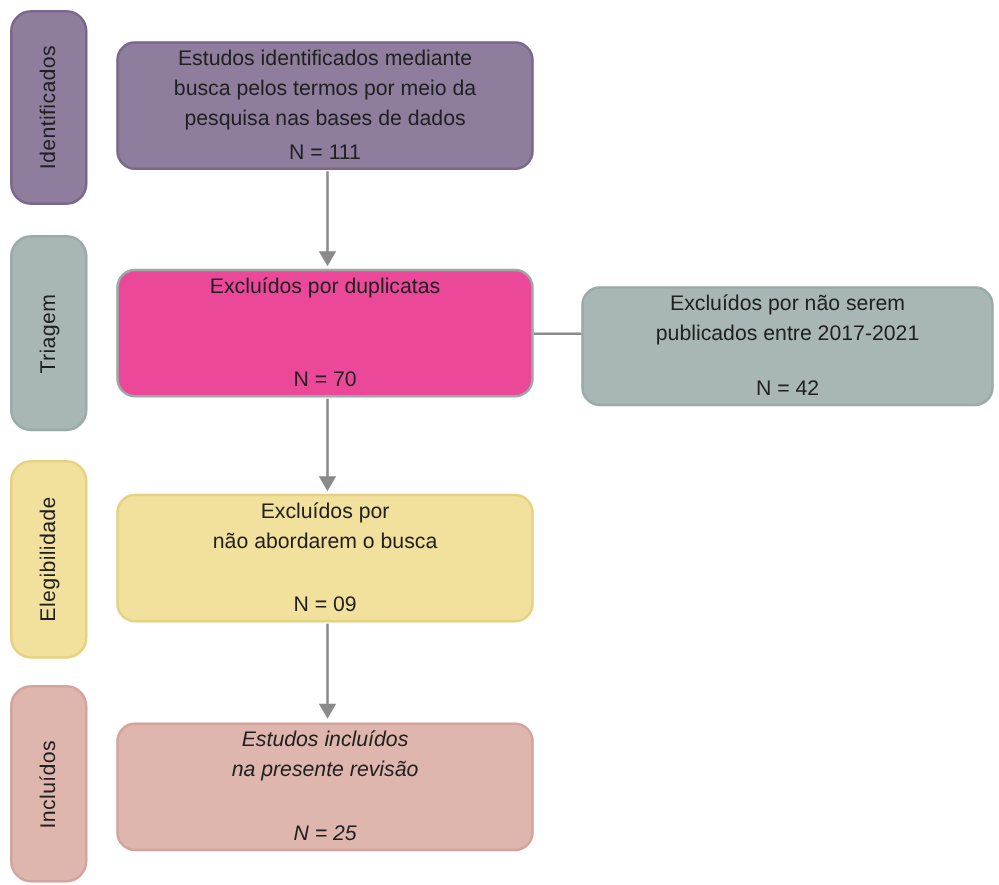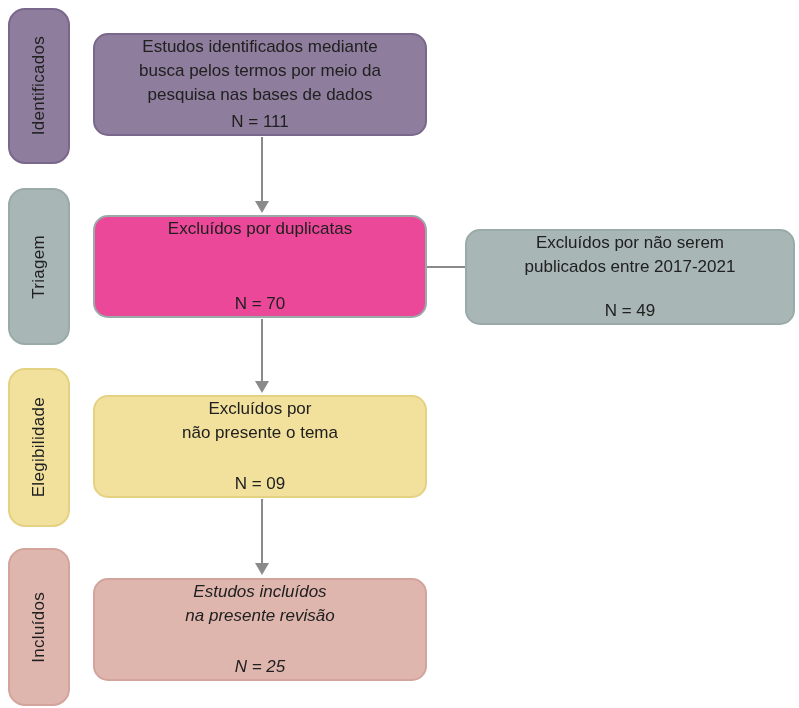--- a/index.html
+++ b/index.html
@@ -86,26 +86,26 @@
   </div>
 
   <div class="fbox" style="top: 215px; background-color: #ec4899; border-color: rgb(153, 170, 168);">
     <div class="box-text">Excluídos por duplicatas</div>
     <div class="box-n">N = 70</div>
   </div>
 
   <div class="fbox" style="left: 465px; top: 217px; width: 330px; height: 96px; background-color: rgb(168, 183, 181); border-color: rgb(153, 170, 168); margin-top: 12px;">
     <div class="box-text">Excluídos por não serem
 publicados entre 2017-2021</div>
-    <div class="box-n">N = 49</div>
+    <div class="box-n">N = 42</div>
   </div>
 
   <div class="fbox" style="top: 395px; background-color: rgb(242, 225, 156); border-color: rgb(229, 209, 130);">
     <div class="box-text">Excluídos por
-não presente o tema</div>
+não abordarem o busca</div>
     <div class="box-n">N = 09</div>
   </div>
 
   <div class="fbox" style="top: 578px; background-color: rgb(223, 182, 174); border-color: rgb(210, 164, 156); font-style: italic;">
     <div class="box-text">Estudos incluídos
 na presente revisão</div>
     <div class="box-n">N = 25</div>
   </div>
 
   <div class="vline" style="left: 261px; top: 137px; height: 66px; background-color: rgb(138, 138, 138);"></div>

